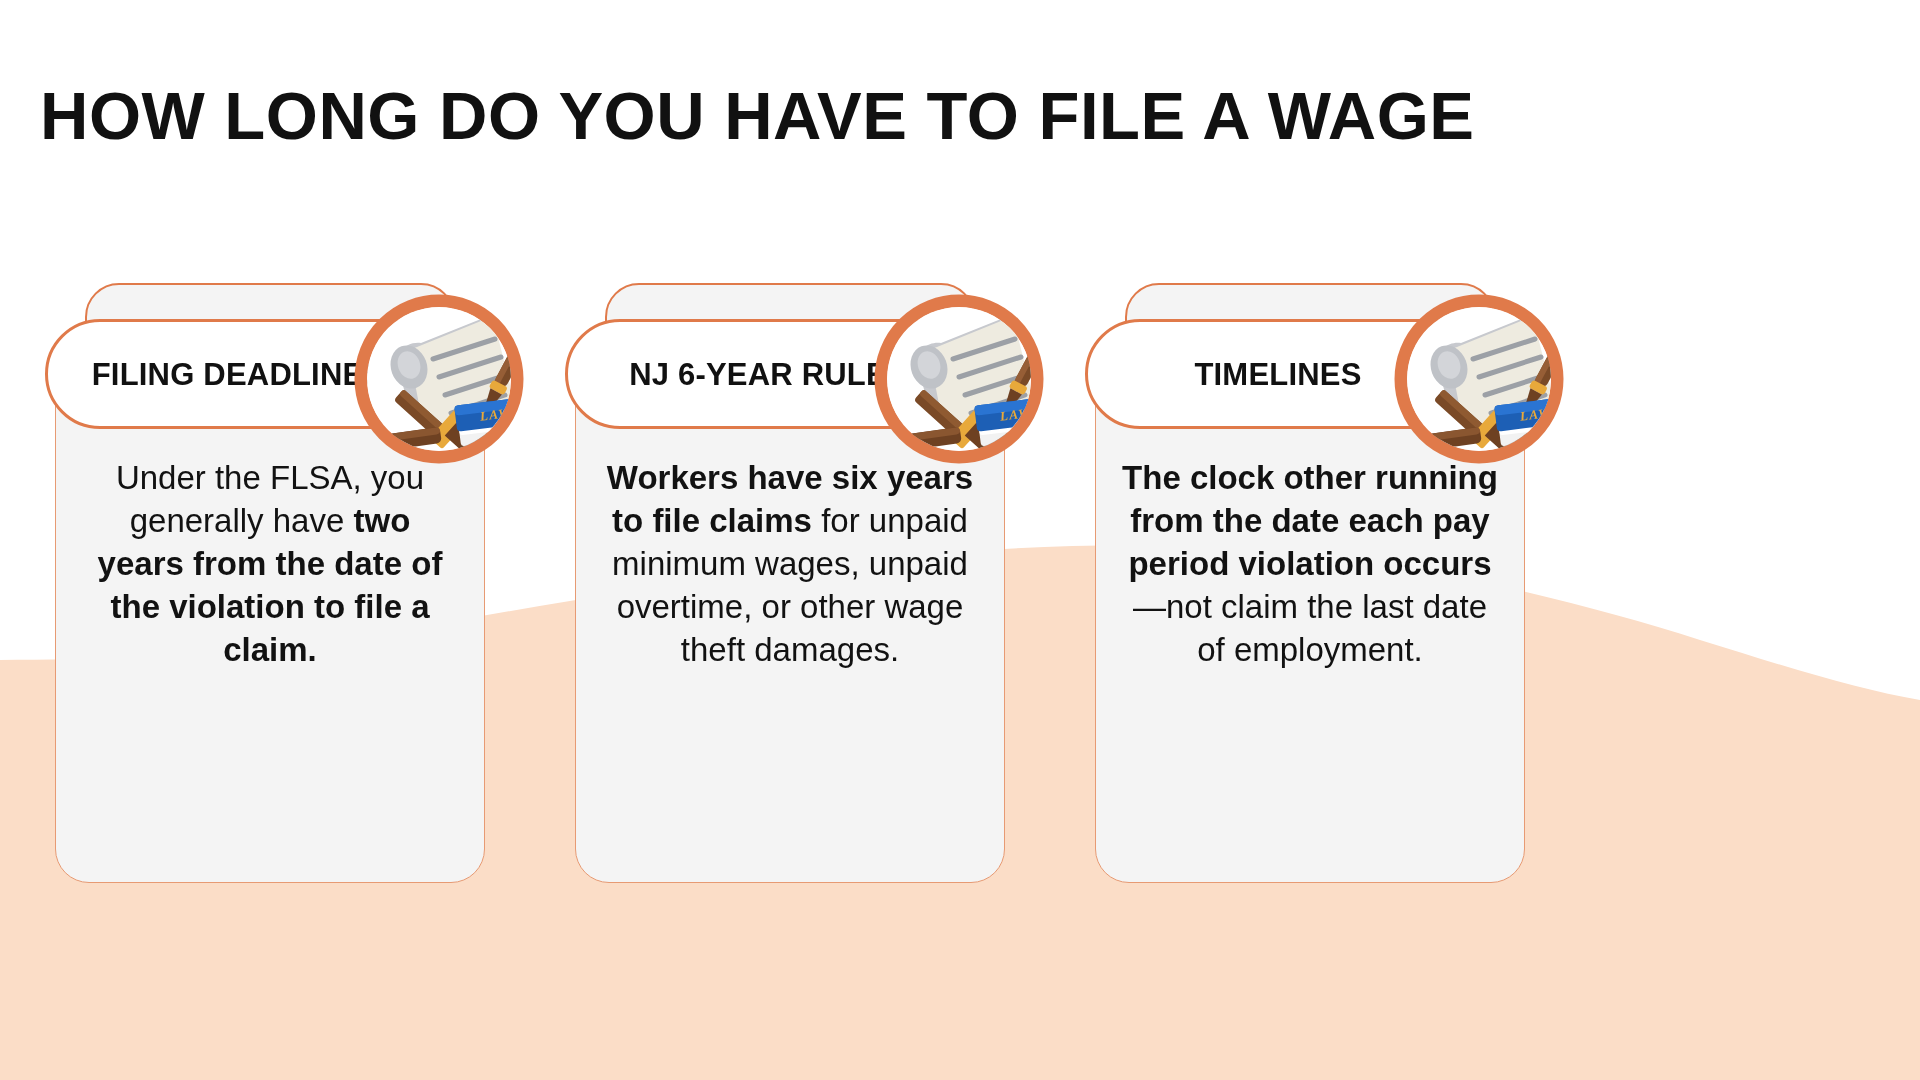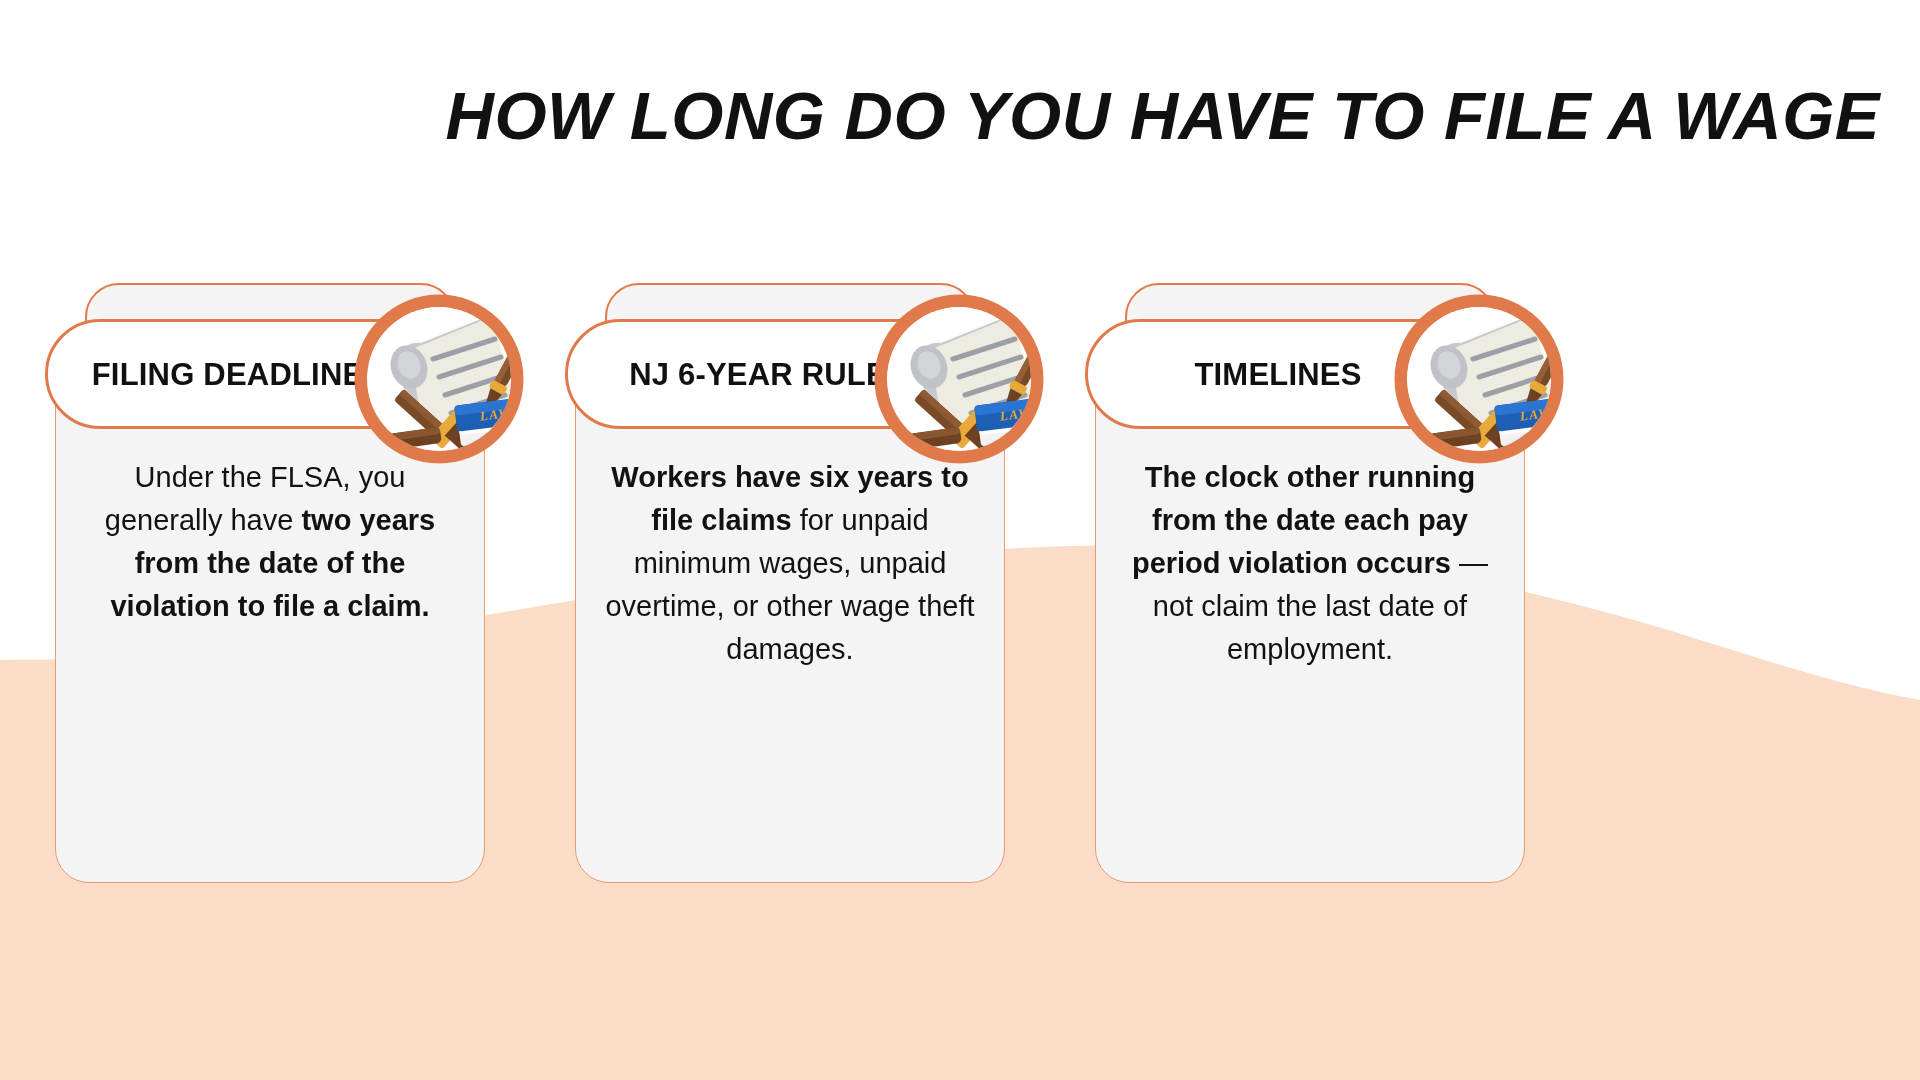--- a/index.html
+++ b/index.html
@@ -12,25 +12,24 @@
   }
   #stage{position:absolute;inset:0;width:1920px;height:1080px;overflow:hidden;}
 
   
   #bg-wave{position:absolute;left:0;top:0;width:1920px;height:1080px;z-index:0;}
 
   
   #title{
     position:absolute;
     left:0;right:0;top:78px;
-    text-align:right;
+    text-align:left;
     z-index:5;
     padding:0 40px;
     box-sizing:border-box;
-    font-style:italic;
   }
   #title .line{
     display:block;
     font-weight:bold;
     font-size:67px;
     line-height:76px;
     letter-spacing:0.5px;
     color:#111111;
     text-transform:uppercase;
     white-space:nowrap;
@@ -89,21 +88,21 @@
   .card-head .head-text{
     font-weight:bold;
     font-size:31px;
     line-height:37px;
     color:#111111;
     text-align:center;
     text-transform:uppercase;
     letter-spacing:0.2px;
   }
   .card-text{
-    font-size:29px;
+    font-size:33px;
     line-height:43px;
     color:#121212;
     text-align:center;
     font-weight:400;
   }
   .card-text b{font-weight:bold;}
 
   
   .icon-badge{
     position:absolute;

